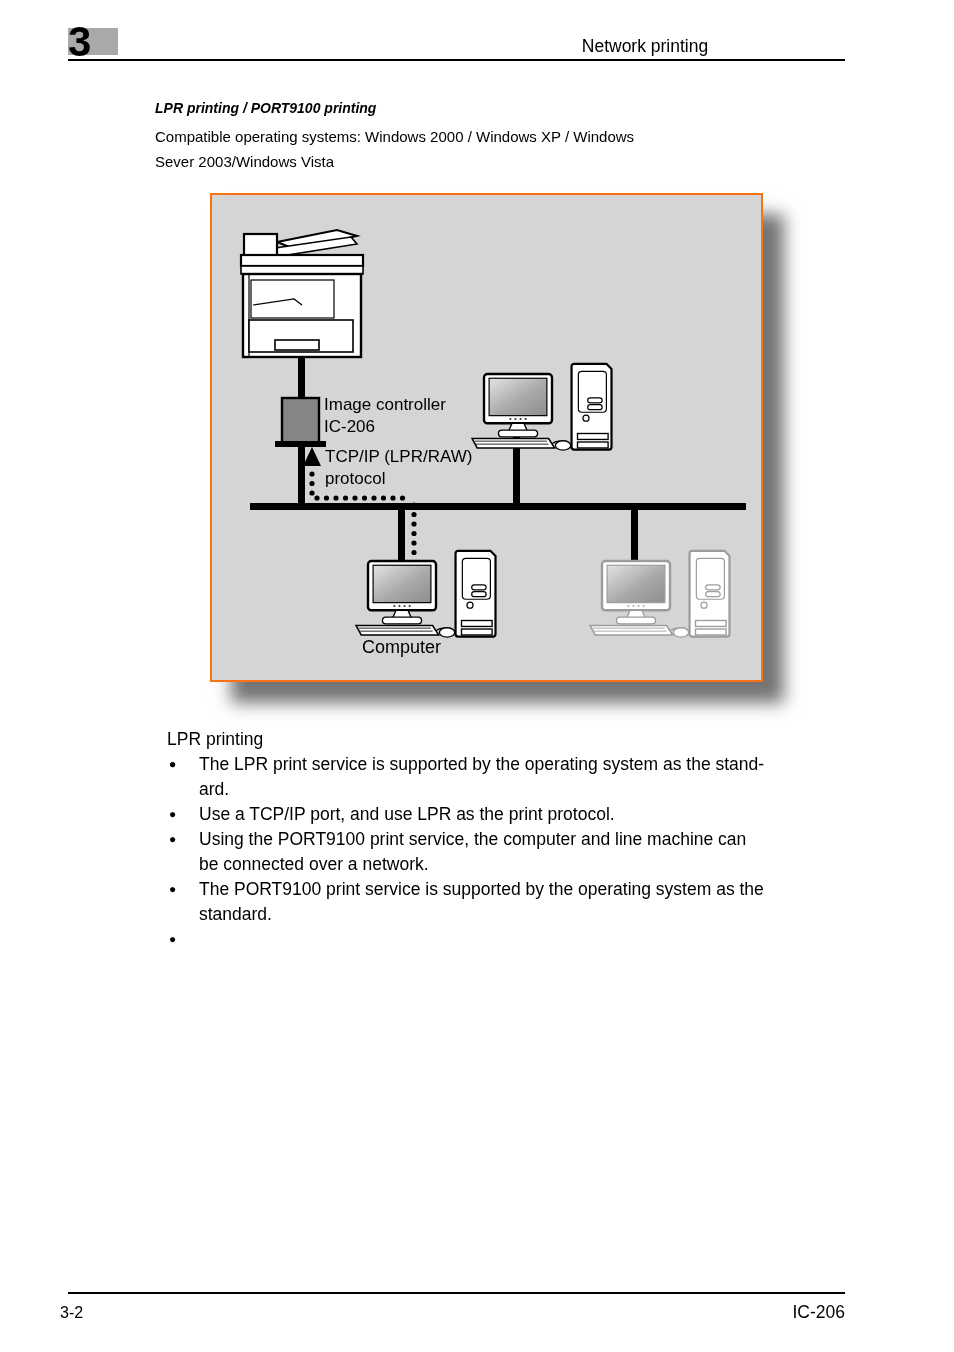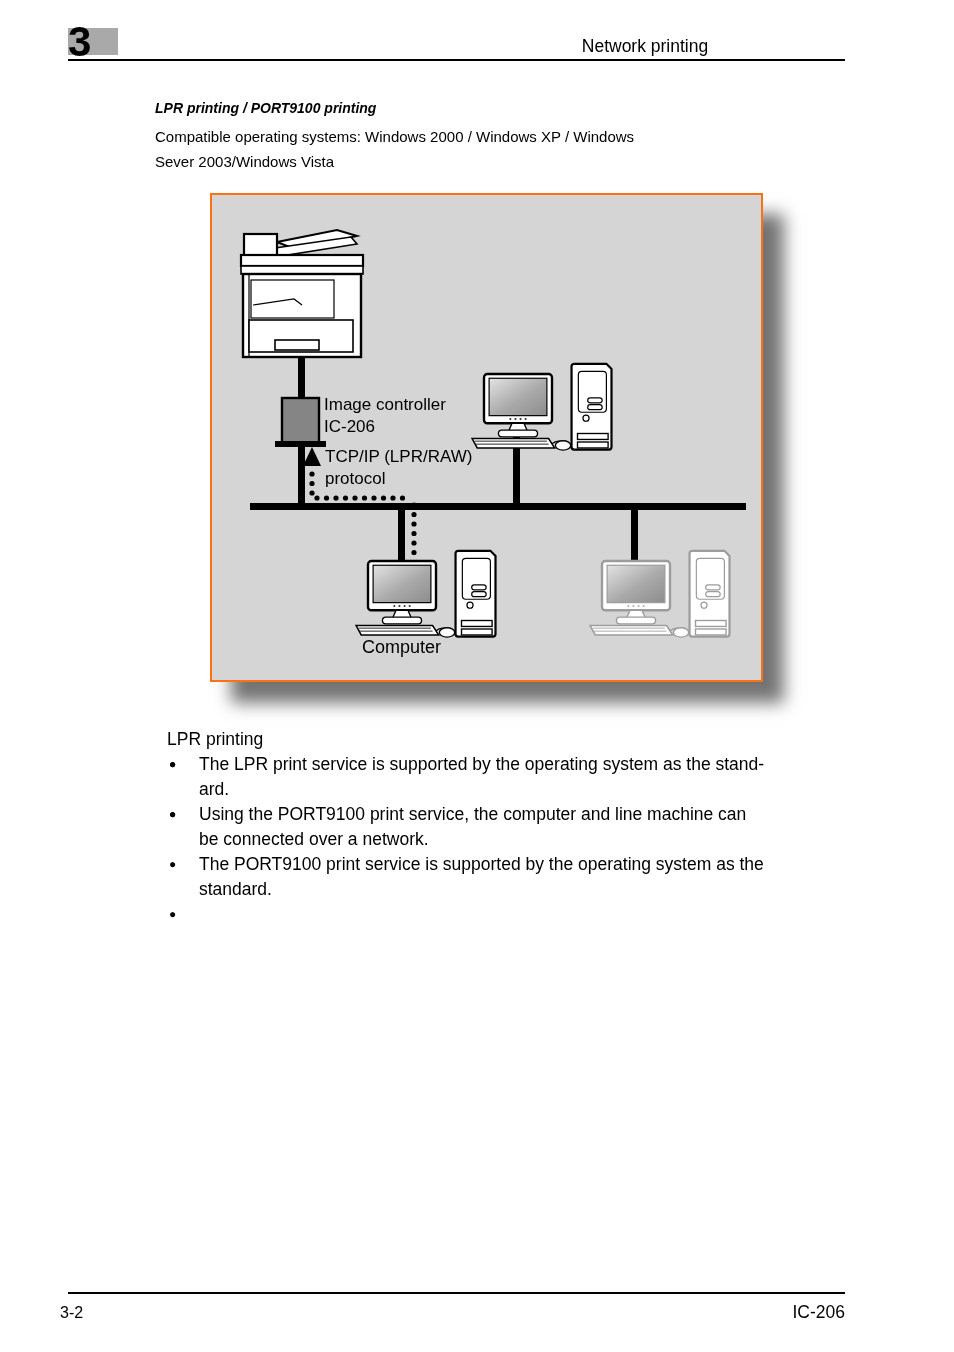--- a/index.html
+++ b/index.html
@@ -139,20 +139,21 @@
       <li>
         <span class="b">●</span>
       </li>
       <li>
         <span class="b">●</span>
         <span class="t">The LPR print service is supported by the operating system as the stand-
 ard.</span>
       </li>
       <li>
         <span class="b">●</span>
+        <span class="t">Use a TCP/IP port, and use LPR as the print protocol.</span>
       </li>
     </ul>
 
     <ul>
       <li>
         <span class="b">●</span>
         <span class="t">Using the PORT9100 print service, the computer and line machine can
 be connected over a network.</span>
       </li>
       <li>

